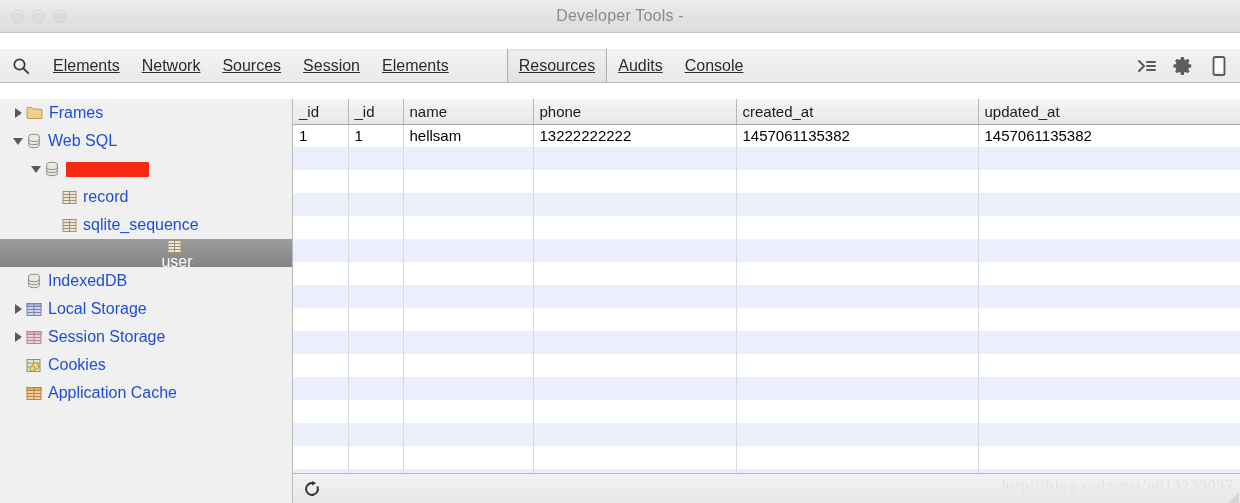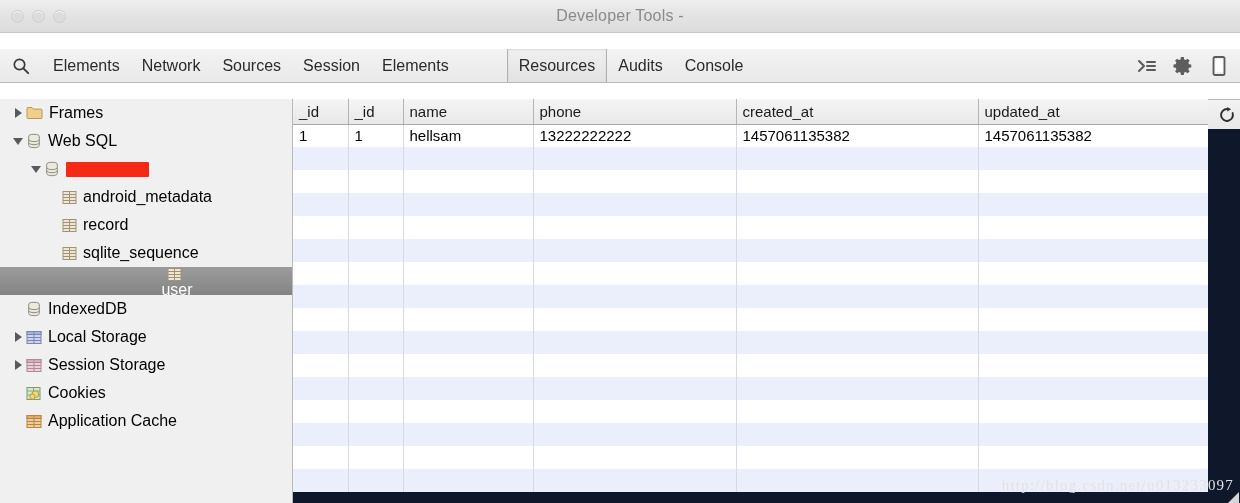--- a/index.html
+++ b/index.html
@@ -56,20 +56,21 @@
     display: flex; align-items: center; justify-content: center;
     cursor: default;
   }
   .tabs { display: flex; align-items: stretch; }
   .tab {
     display: flex; align-items: center;
     padding: 0 11px;
     font-size: 16px; color: #2b2b2b;
     cursor: default;
     white-space: nowrap;
+    text-decoration: underline;
   }
   .tab.active {
     background: linear-gradient(to bottom, #f0f0f0 0%, #e2e2e2 100%);
     border-left: 1px solid #b0b0b0;
     border-right: 1px solid #b0b0b0;
     box-shadow: inset 0 1px 2px rgba(0,0,0,.10);
     margin-left: 47px;
   }
   .tab-right {
     position: absolute; right: 0; top: 0; bottom: 0;
@@ -89,21 +90,21 @@
   .sidebar {
     width: 293px; flex: 0 0 293px;
     background: #f0f0f0;
     border-right: 1px solid #b9b9b9;
     overflow: hidden;
     position: relative;
   }
   .tree-row {
     height: 28px;
     display: flex; align-items: center;
-    font-size: 16px; color: #000000;
+    font-size: 16px; color: #1d4ed8;
     cursor: default;
     white-space: nowrap;
     position: relative;
   }
   .tree-row.selected {
     background: linear-gradient(to bottom, #9c9c9c 0%, #848484 100%);
     color: #ffffff;
     flex-direction: column;
   }
   .disc {
@@ -127,22 +128,22 @@
   .redact {
     display: inline-block;
     width: 83px; height: 15px;
     background: #f62a14;
     border-radius: 1px;
   }
 
   
   .content {
     flex: 1 1 auto; min-width: 0;
-    display: flex; flex-direction: row;
-    background: #0f172a;
+    display: flex; flex-direction: column;
+    background: #404040;
     position: relative;
   }
   .grid-wrap { flex: 1 1 auto; overflow: hidden; position: relative; }
   table.grid {
     border-collapse: collapse;
     width: 100%;
     table-layout: fixed;
     font-size: 15px;
     color: #000;
   }
@@ -293,32 +294,20 @@
         <div class="ic">
           <svg width="16" height="16" viewBox="0 0 16 16" aria-hidden="true">
             <ellipse cx="8" cy="3.4" rx="5.3" ry="2.1" fill="#eceade" stroke="#8e8e84" stroke-width="1"></ellipse>
             <path d="M2.7 3.4v9.2c0 1.16 2.37 2.1 5.3 2.1s5.3-.94 5.3-2.1V3.4" fill="#eceade" stroke="#8e8e84" stroke-width="1"></path>
             <path d="M2.7 6.5c0 1.16 2.37 2.1 5.3 2.1s5.3-.94 5.3-2.1M2.7 9.6c0 1.16 2.37 2.1 5.3 2.1s5.3-.94 5.3-2.1" fill="none" stroke="#8e8e84" stroke-width="1"></path>
           </svg>
         </div>
         <span class="redact"></span>
       </div>
 
-      <div class="tree-row" style="padding-left:62px;">
-        <div class="ic">
-          <svg width="15" height="15" viewBox="0 0 15 15" aria-hidden="true">
-            <rect x="1" y="1.5" width="13" height="12" fill="#efe7d4" stroke="#9e9378" stroke-width="1"></rect>
-            <line x1="7.5" y1="1.5" x2="7.5" y2="13.5" stroke="#9e9378" stroke-width="1"></line>
-            <line x1="1" y1="4.5" x2="14" y2="4.5" stroke="#9e9378" stroke-width="1"></line>
-            <line x1="1" y1="7.5" x2="14" y2="7.5" stroke="#9e9378" stroke-width="1"></line>
-            <line x1="1" y1="10.5" x2="14" y2="10.5" stroke="#9e9378" stroke-width="1"></line>
-          </svg>
-        </div>
-        <span class="lbl">android_metadata</span>
-      </div>
 
       <div class="tree-row" style="padding-left:62px;">
         <div class="ic">
           <svg width="15" height="15" viewBox="0 0 15 15" aria-hidden="true">
             <rect x="1" y="1.5" width="13" height="12" fill="#efe7d4" stroke="#9e9378" stroke-width="1"></rect>
             <line x1="7.5" y1="1.5" x2="7.5" y2="13.5" stroke="#9e9378" stroke-width="1"></line>
             <line x1="1" y1="4.5" x2="14" y2="4.5" stroke="#9e9378" stroke-width="1"></line>
             <line x1="1" y1="7.5" x2="14" y2="7.5" stroke="#9e9378" stroke-width="1"></line>
             <line x1="1" y1="10.5" x2="14" y2="10.5" stroke="#9e9378" stroke-width="1"></line>
           </svg>

